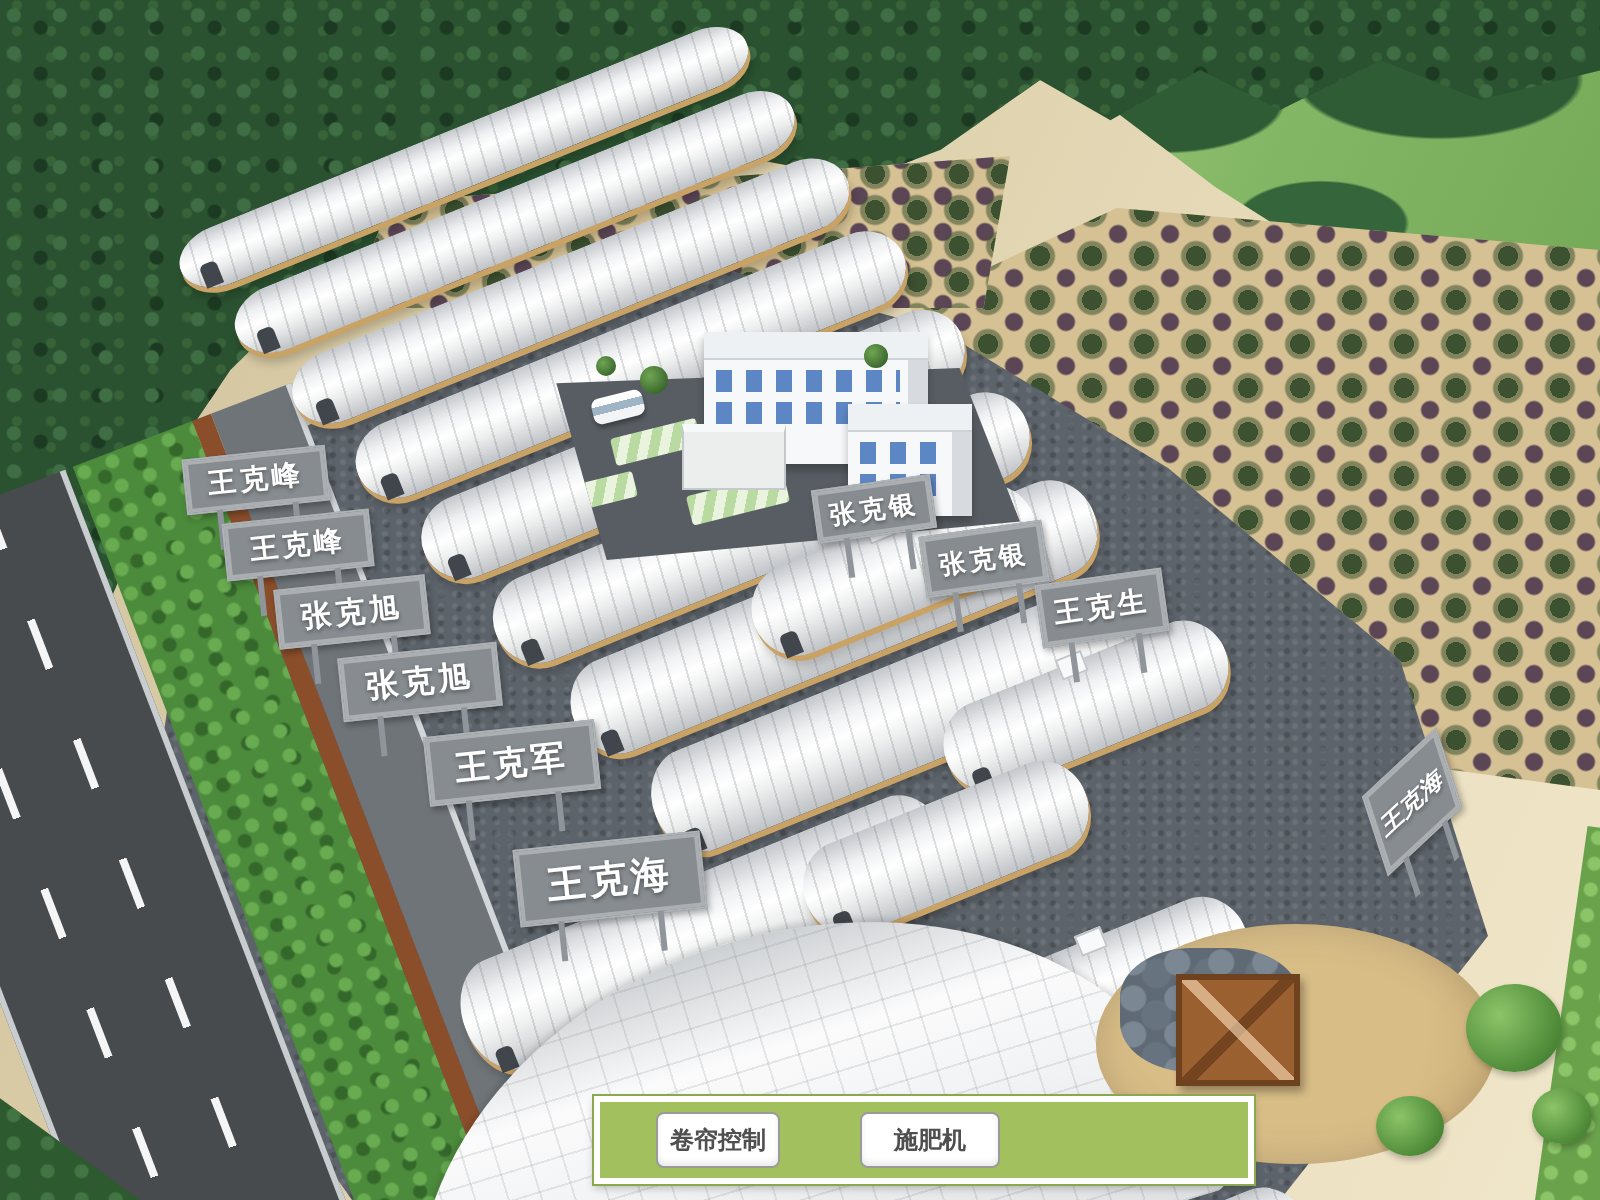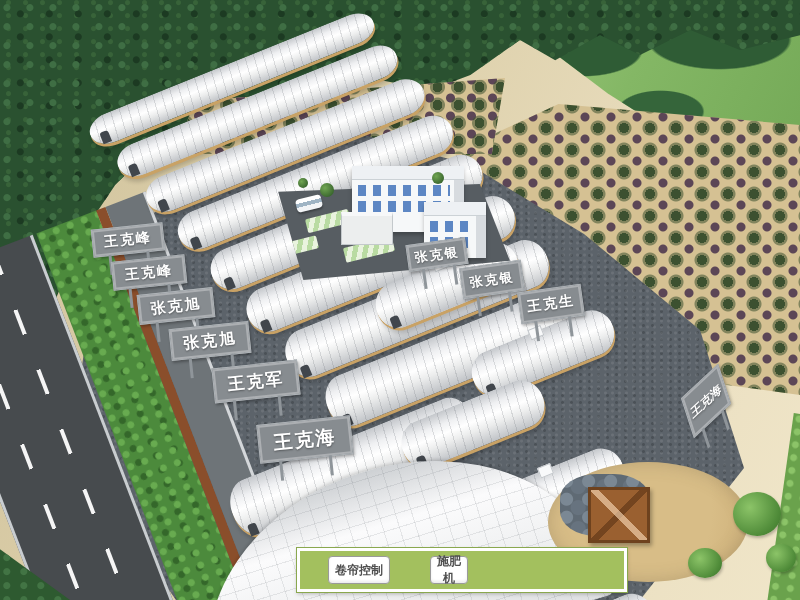--- a/index.html
+++ b/index.html
@@ -213,16 +213,16 @@
   <div class="abs sign" style="left:170px;top:325px;width:78px;height:30px;font-size:16px;transform:rotate(-6deg);">张克旭</div>
   <div class="abs sign" style="left:213px;top:364px;width:84px;height:33px;font-size:17px;transform:rotate(-6deg);">王克军</div>
   <div class="abs sign" style="left:258px;top:420px;width:92px;height:37px;font-size:19px;transform:rotate(-6deg);">王克海</div>
   <div class="abs sign" style="left:407px;top:241px;width:58px;height:25px;font-size:13px;transform:rotate(-8deg);">张克银</div>
   <div class="abs sign" style="left:461px;top:264px;width:60px;height:29px;font-size:13px;transform:rotate(-8deg);">张克银</div>
   <div class="abs sign" style="left:519px;top:288px;width:62px;height:30px;font-size:14px;transform:rotate(-8deg);">王克生</div>
   <div class="abs sign" style="left:683px;top:380px;width:44px;height:40px;font-size:12px;letter-spacing:0;transform:rotate(-18deg) skewY(-25deg);">王克海</div>
 
   <div class="abs toolbar">
     <button class="tbtn" style="margin-left:28px;width:62px;">卷帘控制</button>
-    <button class="tbtn" style="margin-left:40px;width:38px;">施肥机</button>
+    <button class="tbtn" style="margin-left:40px;width:70px;">施肥机</button>
   </div>
 
 </div>
 
 </body></html>

